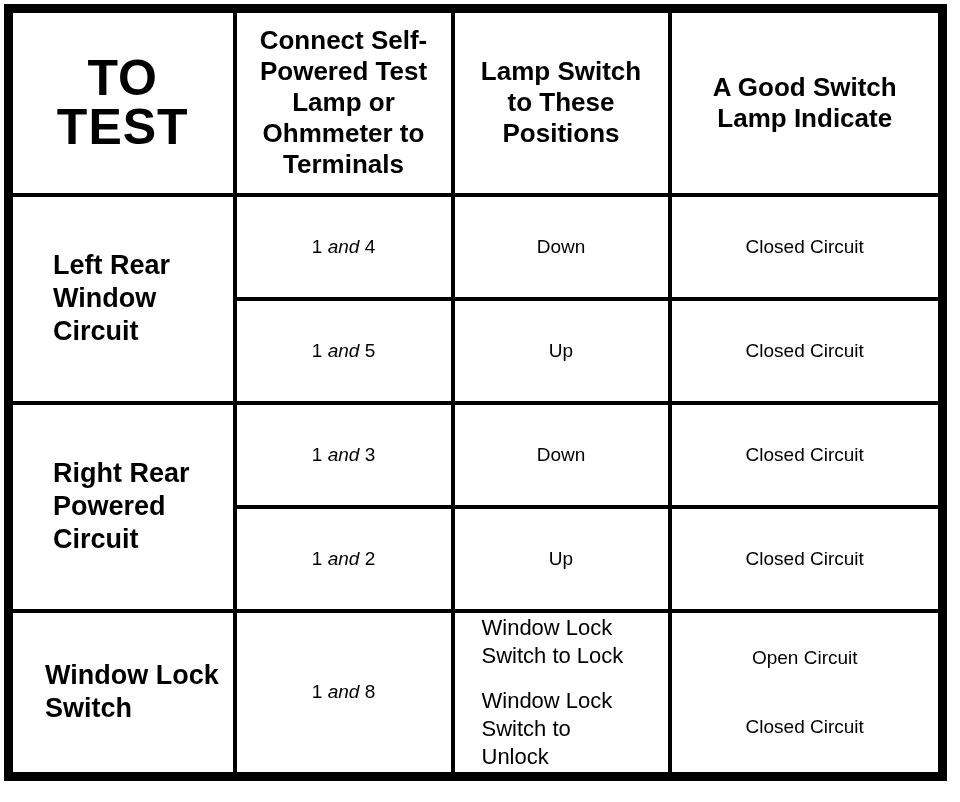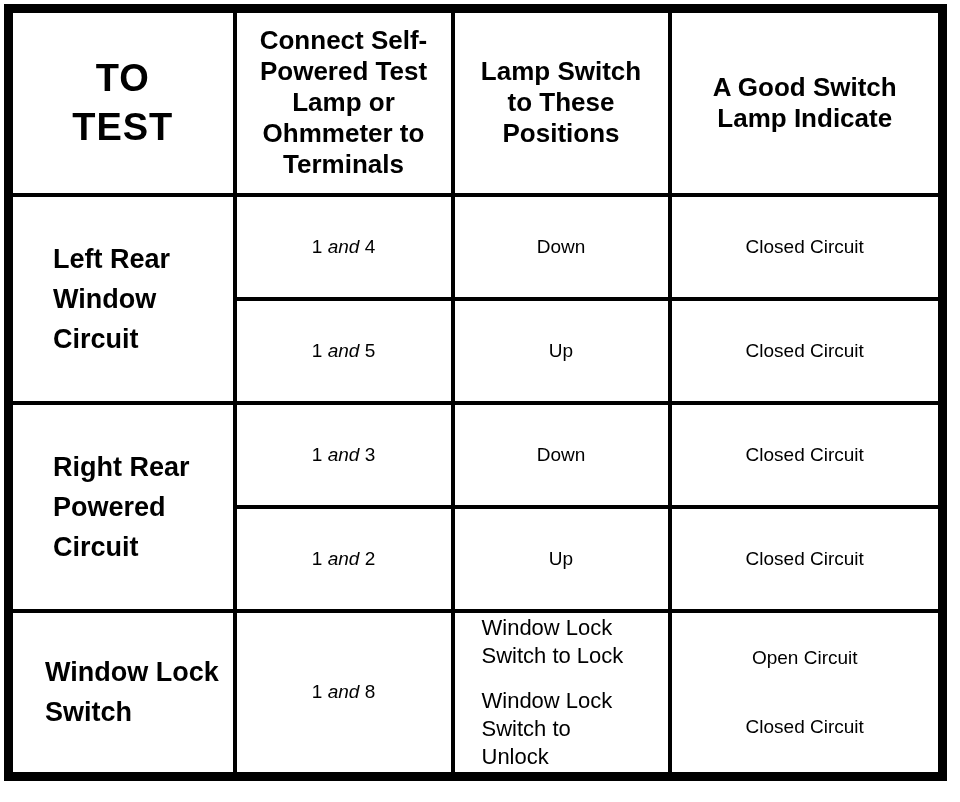--- a/index.html
+++ b/index.html
@@ -33,37 +33,37 @@
     padding:0;
     vertical-align:middle;
     text-align:center;
     background:var(--bg-color);
   }
   tr.rh-head{height:186px;}
   tr.rh-std{height:104px;}
   tr.rh-big{height:166px;}
 
   .to-test{
-    font-size:38px;
+    font-size:50px;
     font-weight:700;
     line-height:49px;
     letter-spacing:1px;
     white-space:pre;
   }
   .colhead{
     font-size:26px;
     font-weight:700;
     line-height:31px;
     white-space:pre;
     margin-left:8px;
   }
   .rowlabel{
     font-size:27px;
     font-weight:700;
-    line-height:40px;
+    line-height:33px;
     white-space:pre;
     text-align:left !important;
     padding-left:40px !important;
   }
   .rowlabel.tight{
     padding-left:32px !important;
   }
   .data{
     font-size:19px;
     font-weight:400;

